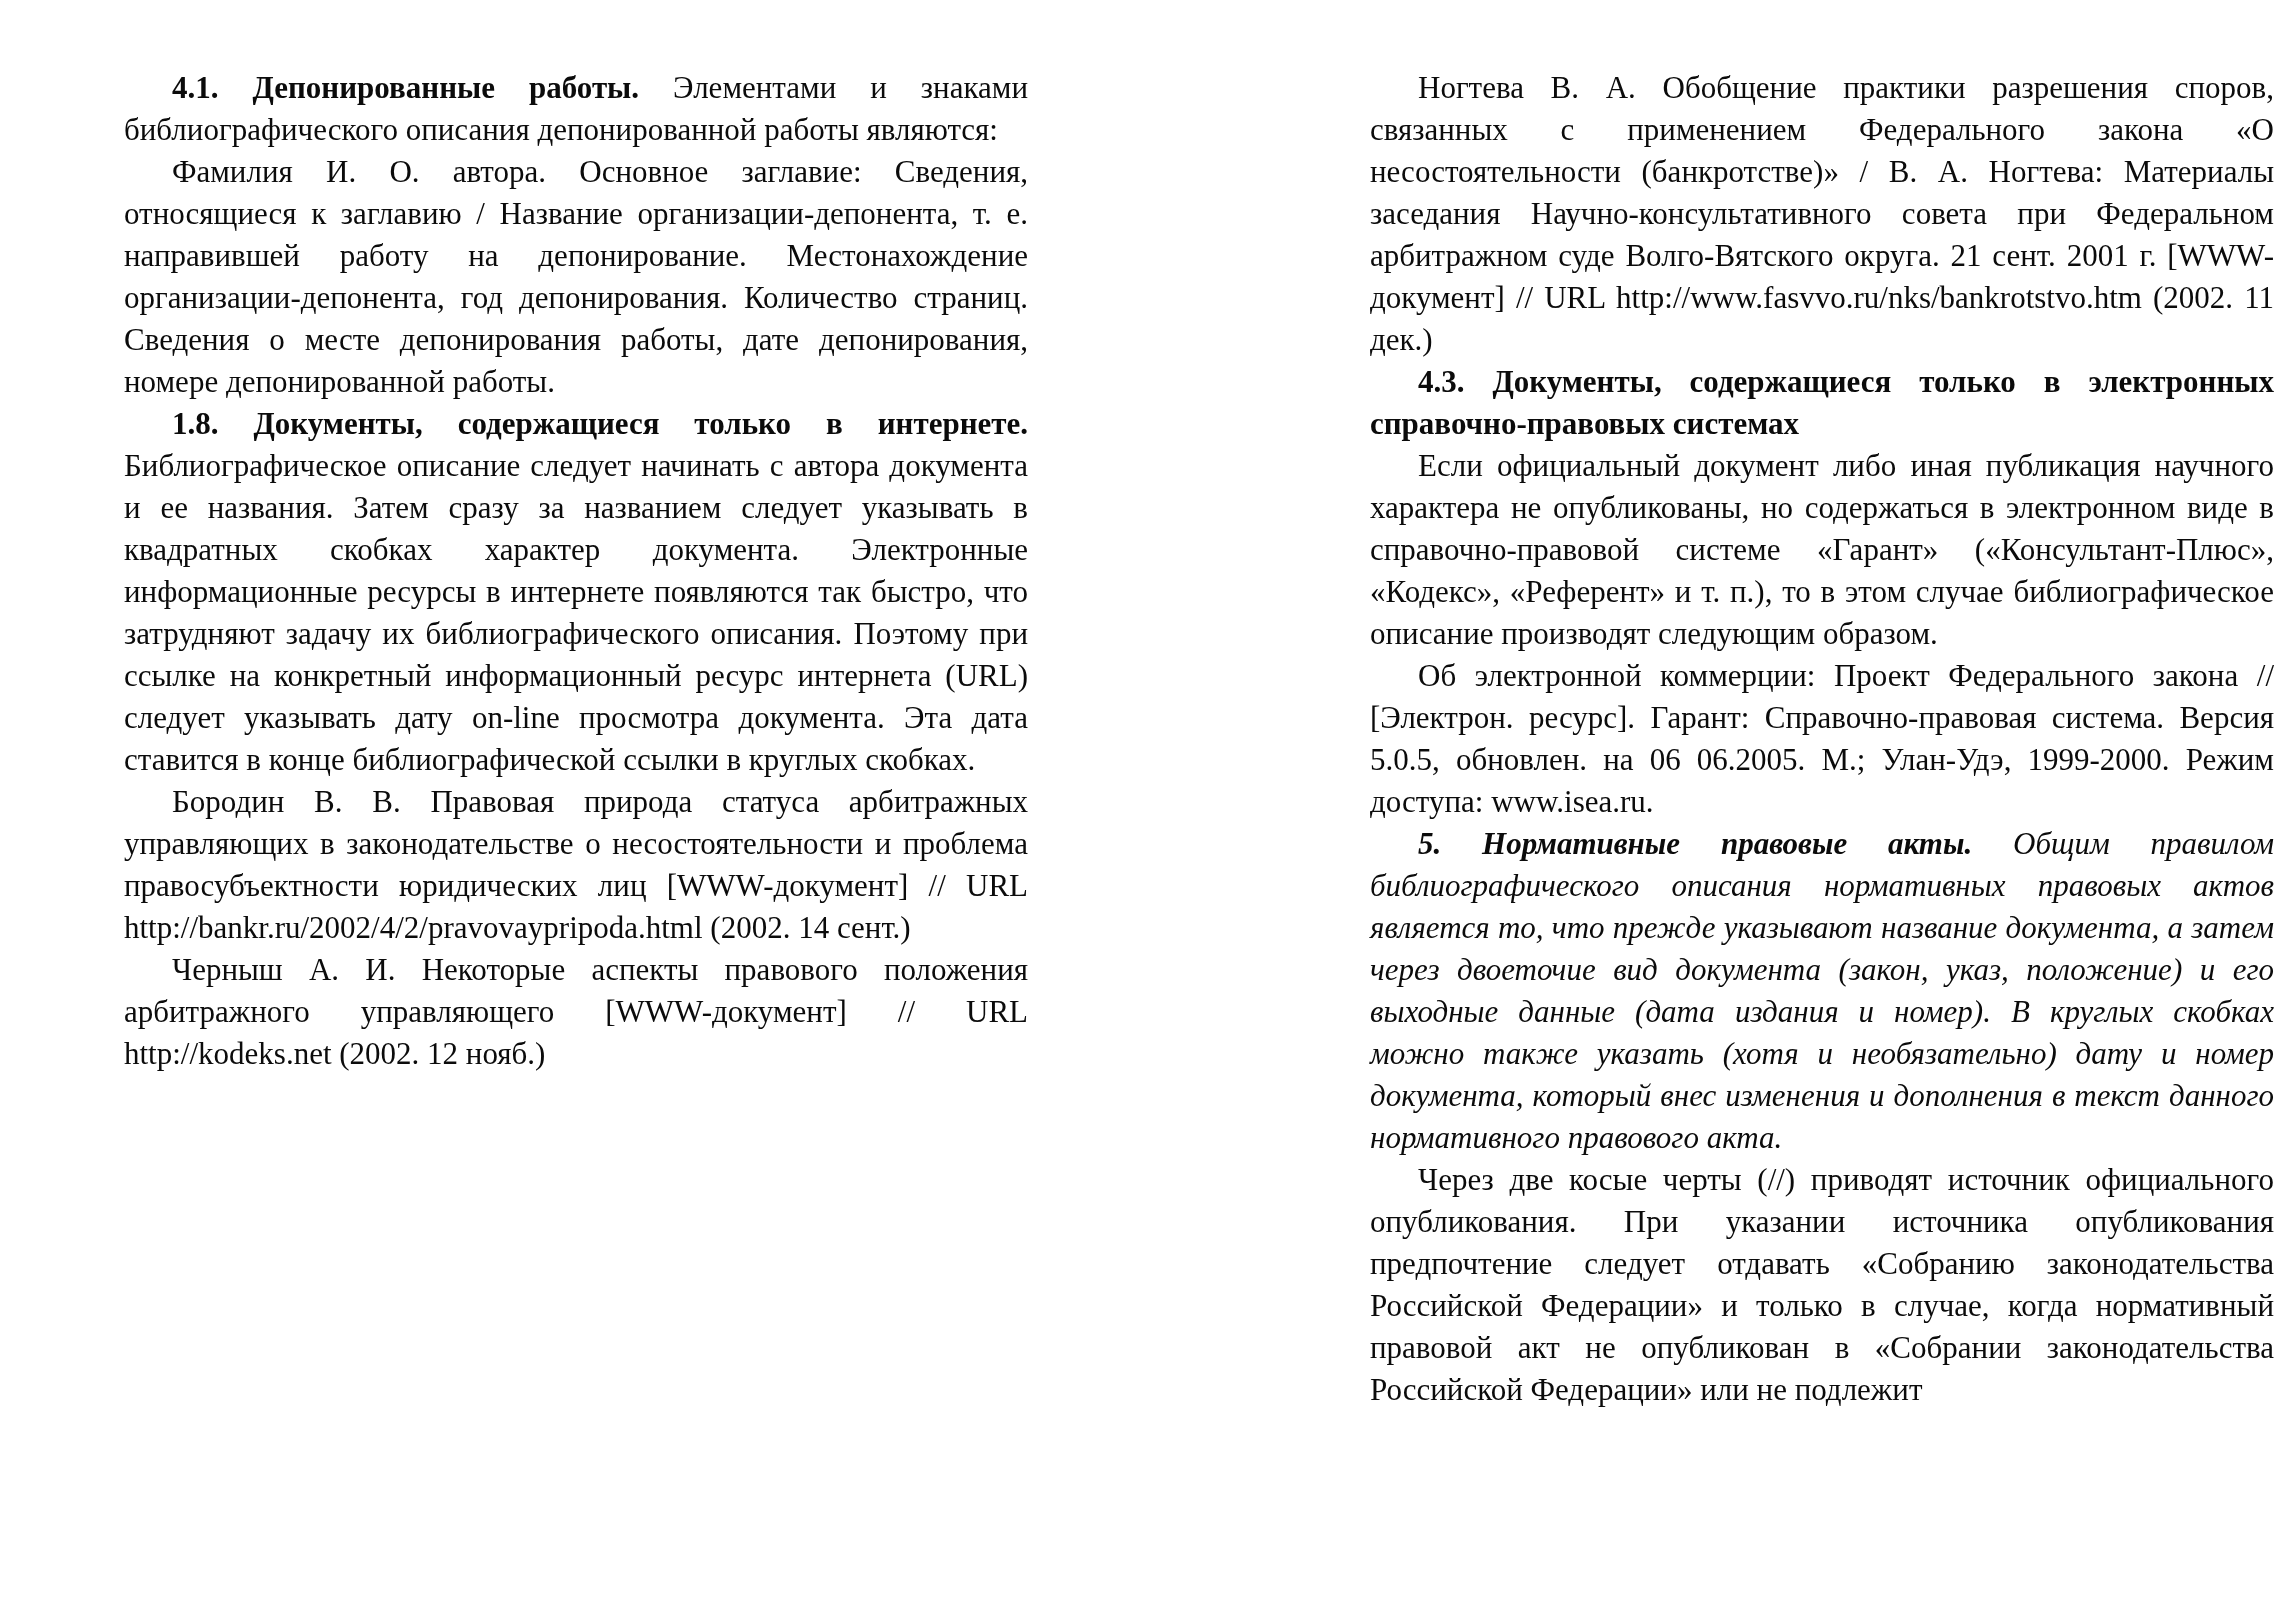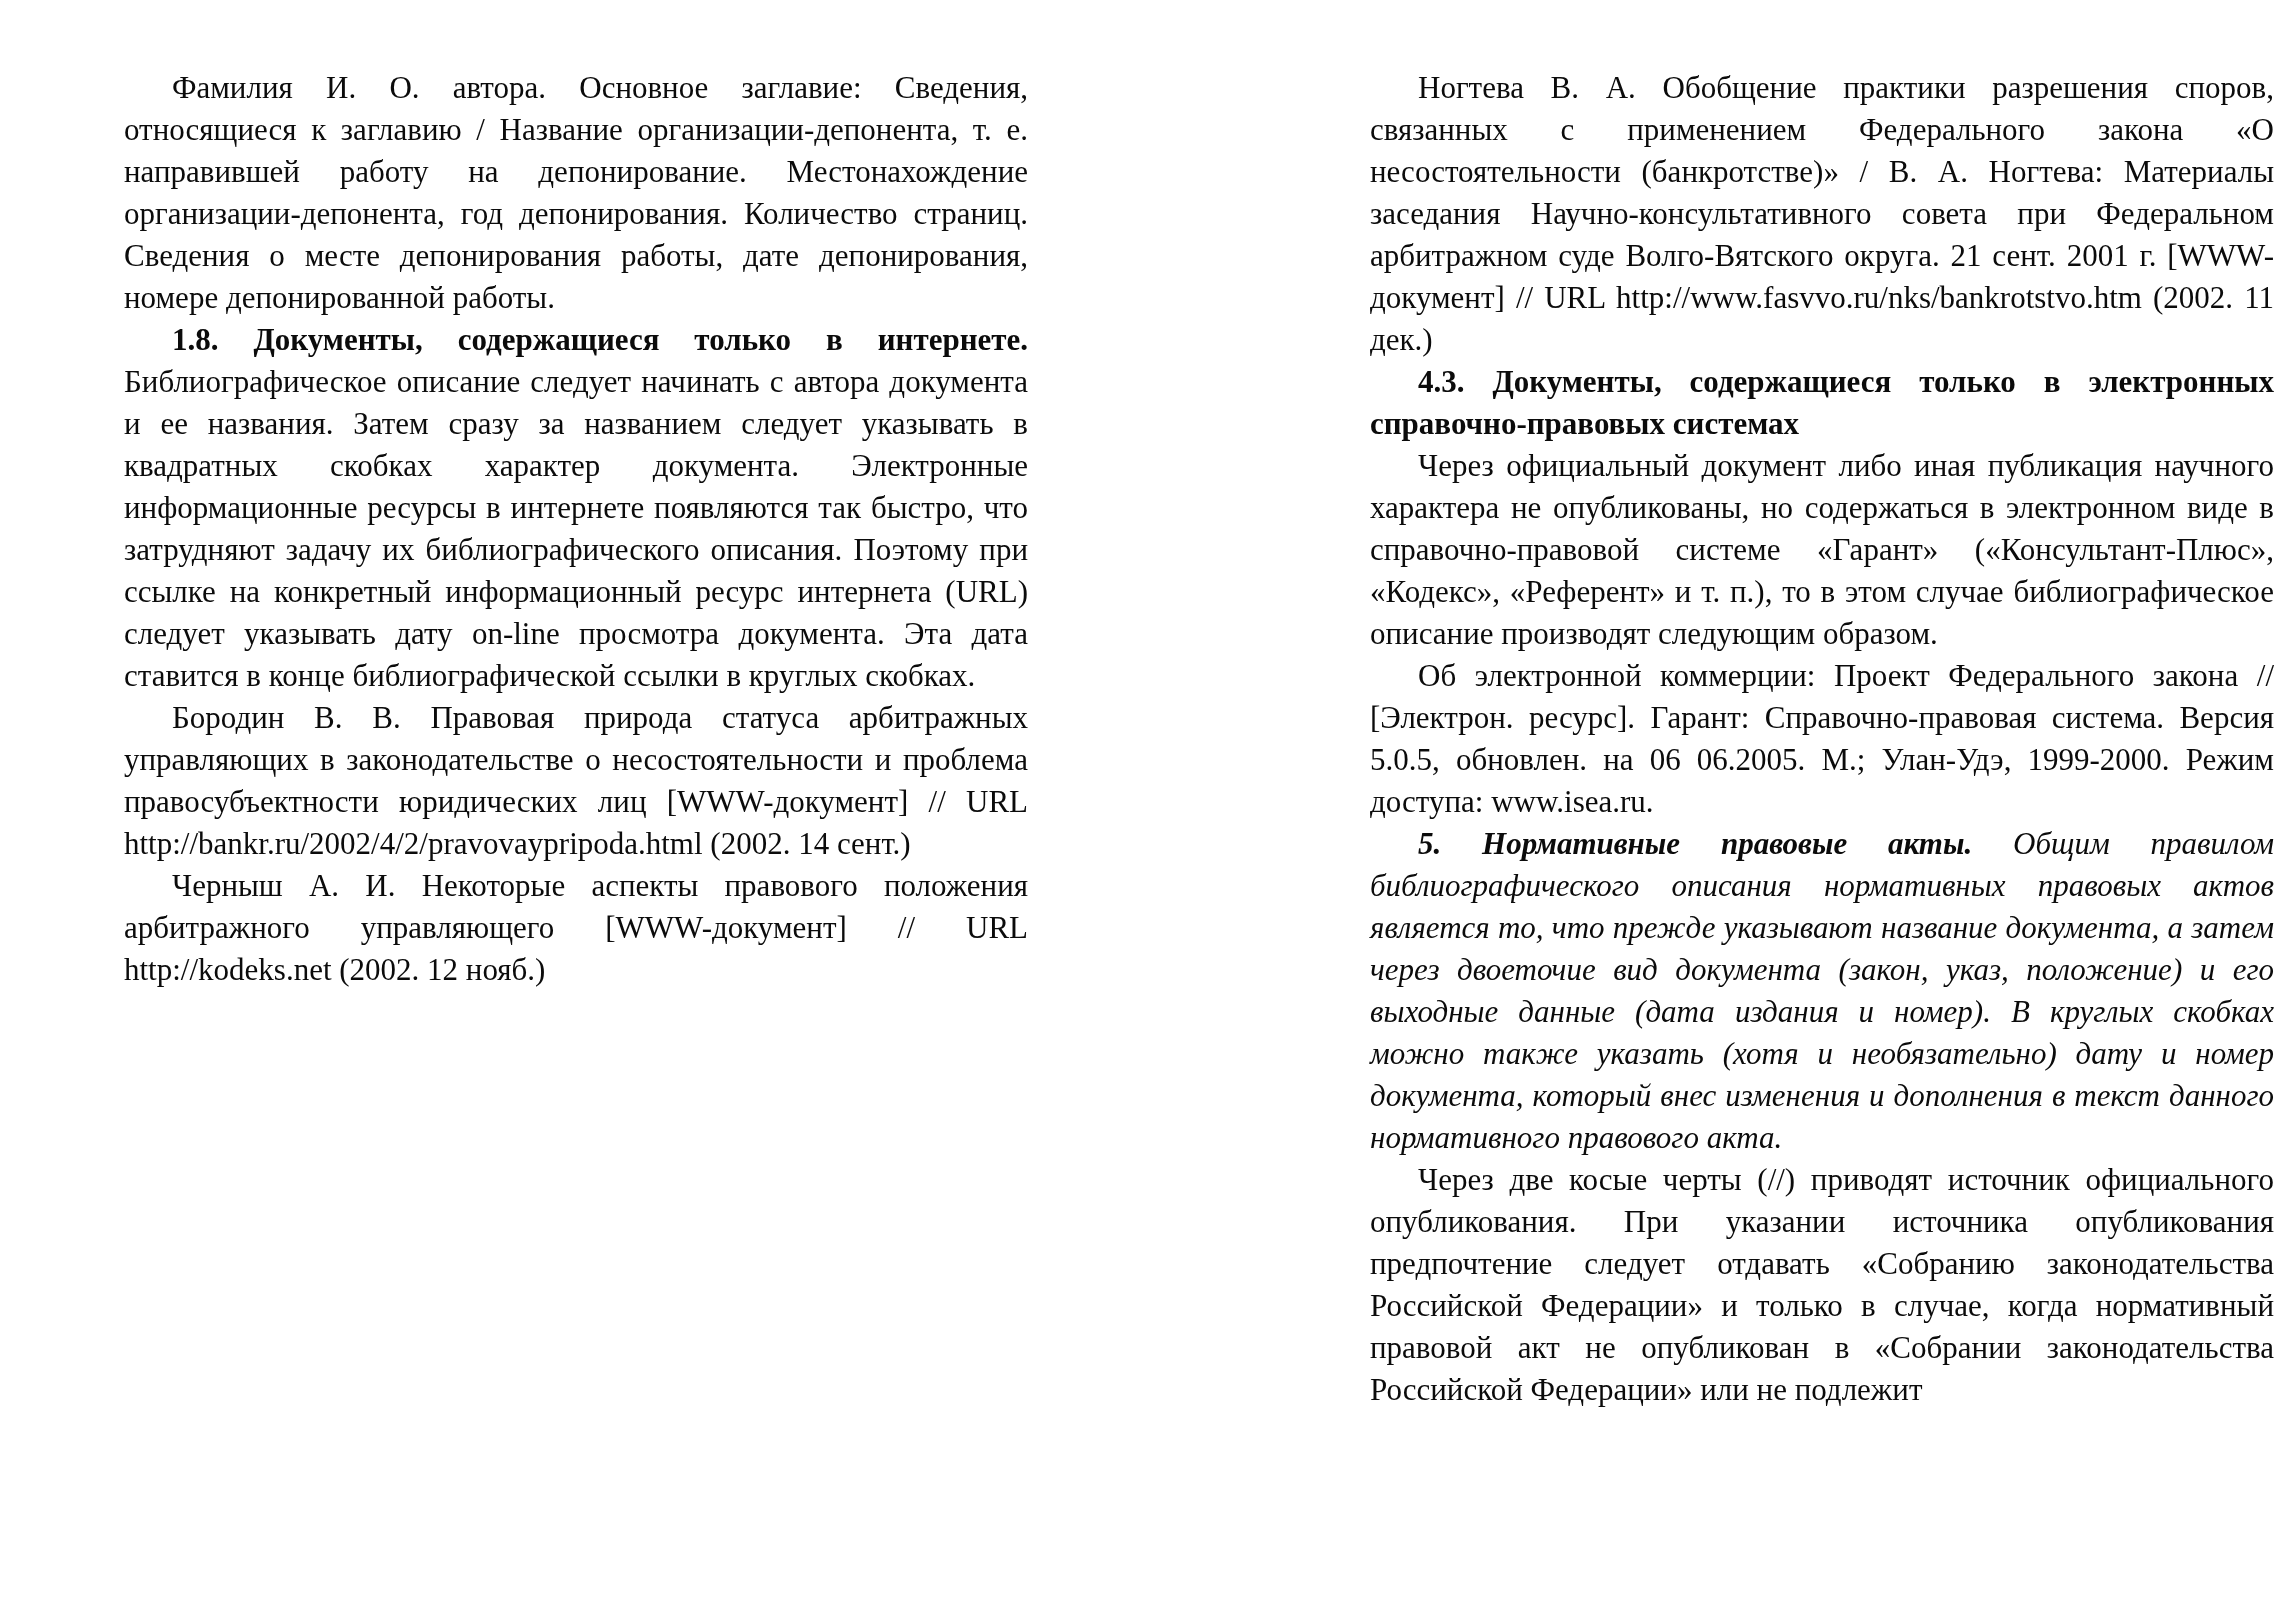--- a/index.html
+++ b/index.html
@@ -38,20 +38,24 @@
   p.para b { font-weight: bold; }
   .gap-before { margin-top: 43px; font-style: italic; }
 </style>
 </head>
 <body style="background: rgb(255, 255, 255); color: rgb(11, 11, 11);">
 
 <div class="spread">
 
   <div class="page page-left">
     <p class="para">
+      <b>4.1. Депонированные работы.</b>
+      <span>Элементами и знаками библиографического описания депонированной работы являются:</span>
+    </p>
+    <p class="para">
       <span>Фамилия И. О. автора. Основное заглавие: Сведения, относящиеся к заглавию / Название организации-депонента, т. е. направившей работу на депонирование. Местонахождение организации-депонента, год депонирования. Количество страниц. Сведения о месте депонирования работы, дате депонирования, номере депонированной работы.</span>
     </p>
     <p class="para">
       <b>1.8. Документы, содержащиеся только в интернете.</b>
       <span>Библиографическое описание следует начинать с автора документа и ее названия. Затем сразу за названием следует указывать в квадратных скобках характер документа. Электронные информационные ресурсы в интернете появляются так быстро, что затрудняют задачу их библиографического описания. Поэтому при ссылке на конкретный информационный ресурс интернета (URL) следует указывать дату on-line просмотра документа. Эта дата ставится в конце библиографической ссылки в круглых скобках.</span>
     </p>
     <p class="para">
       <span>Бородин В. В. Правовая природа статуса арбитражных управляющих в законодательстве о несостоятельности и проблема правосубъектности юридических лиц [WWW-документ] // URL http://bankr.ru/2002/4/2/pravovaypripoda.html (2002. 14 сент.)</span>
     </p>
     <p class="para">
@@ -60,21 +64,21 @@
   </div>
 
   <div class="page page-right">
     <p class="para">
       <span>Ногтева В. А. Обобщение практики разрешения споров, связанных с применением Федерального закона «О несостоятельности (банкротстве)» / В. А. Ногтева: Материалы заседания Научно-консультативного совета при Федеральном арбитражном суде Волго-Вятского округа. 21 сент. 2001 г. [WWW-документ] // URL http://www.fasvvo.ru/nks/bankrotstvo.htm (2002. 11 дек.)</span>
     </p>
     <p class="para">
       <b>4.3. Документы, содержащиеся только в электронных справочно-правовых системах</b>
     </p>
     <p class="para">
-      <span>Через официальный документ либо иная публикация научного характера не опубликованы, но содержаться в электронном виде в справочно-правовой системе «Гарант» («Консультант-Плюс», «Кодекс», «Референт» и т. п.), то в этом случае библиографическое описание производят следующим образом.</span>
+      <span>Если официальный документ либо иная публикация научного характера не опубликованы, но содержаться в электронном виде в справочно-правовой системе «Гарант» («Консультант-Плюс», «Кодекс», «Референт» и т. п.), то в этом случае библиографическое описание производят следующим образом.</span>
     </p>
     <p class="para">
       <span>Об электронной коммерции: Проект Федерального закона // [Электрон. ресурс]. Гарант: Справочно-правовая система. Версия 5.0.5, обновлен. на 06 06.2005. М.; Улан-Удэ, 1999-2000. Режим доступа: www.isea.ru.</span>
     </p>
     <p class="para gap-before">
       <b>5. Нормативные правовые акты.</b>
       <span>Общим правилом библиографического описания нормативных правовых актов является то, что прежде указывают название документа, а затем через двоеточие вид документа (закон, указ, положение) и его выходные данные (дата издания и номер). В круглых скобках можно также указать (хотя и необязательно) дату и номер документа, который внес изменения и дополнения в текст данного нормативного правового акта.</span>
     </p>
     <p class="para">
       <span>Через две косые черты (//) приводят источник официального опубликования. При указании источника опубликования предпочтение следует отдавать «Собранию законодательства Российской Федерации» и только в случае, когда нормативный правовой акт не опубликован в «Собрании законодательства Российской Федерации» или не подлежит</span>

